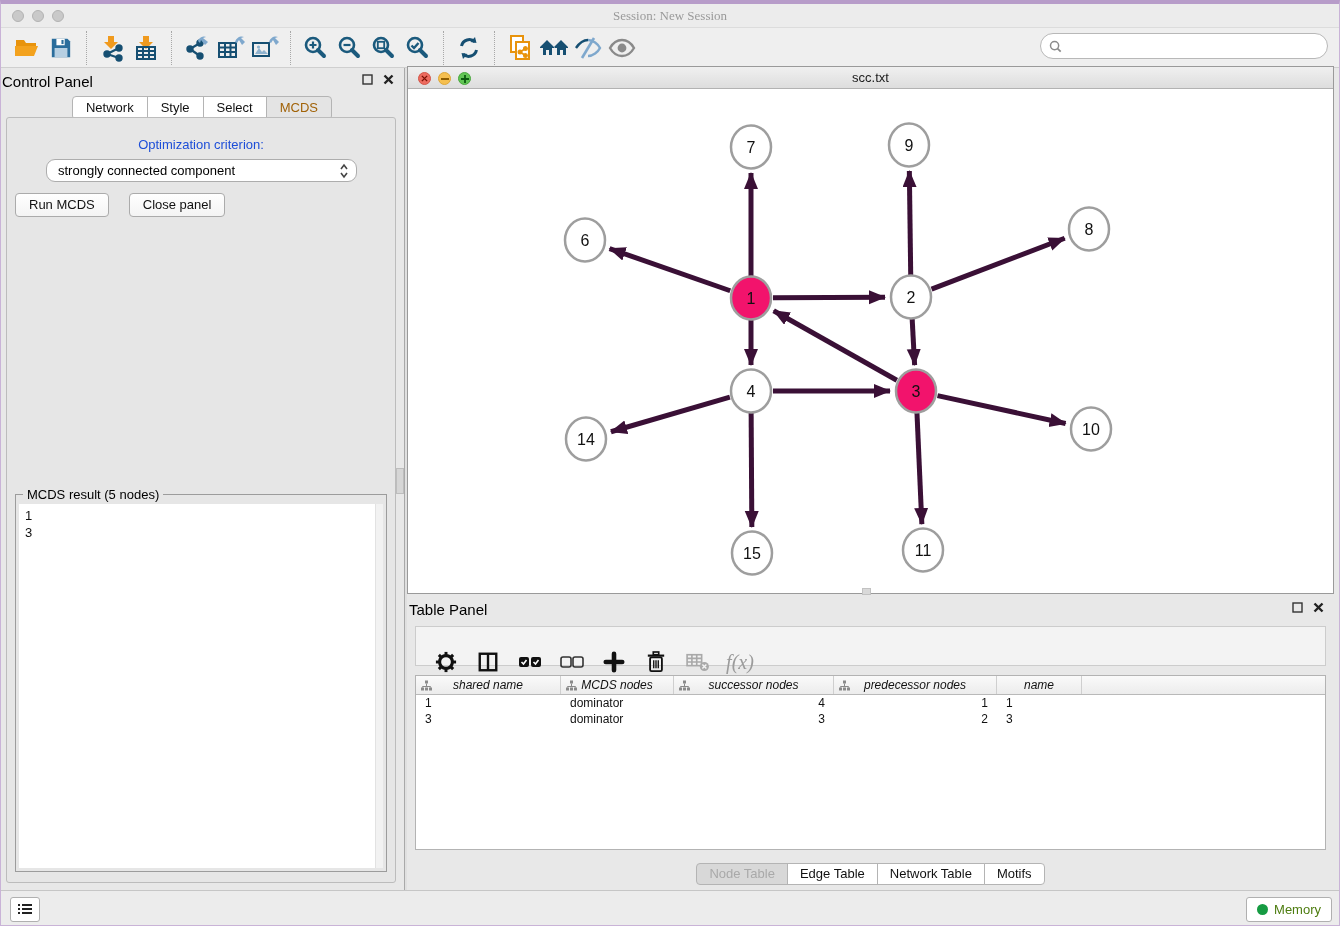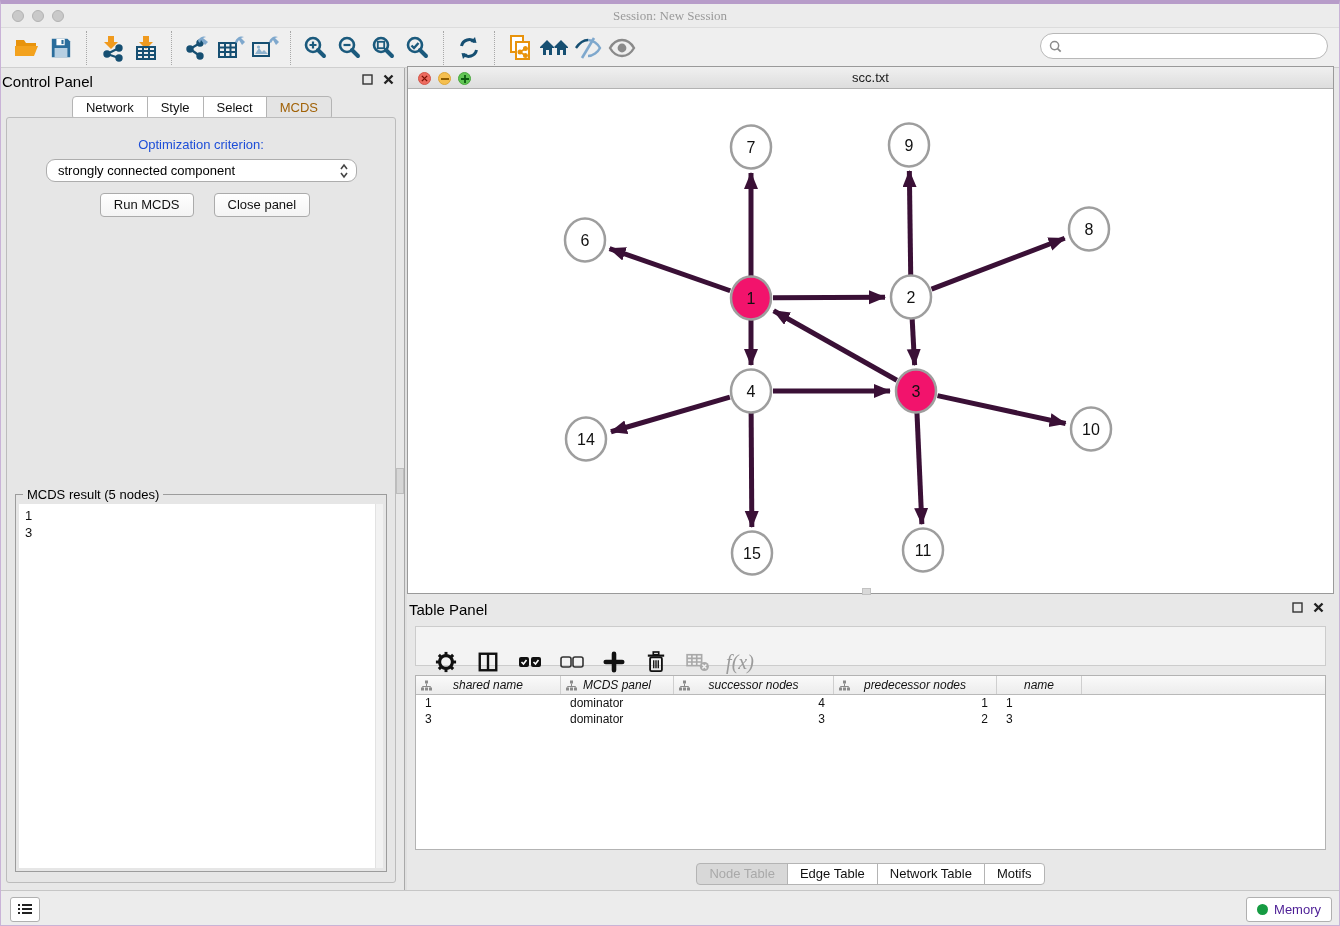--- a/index.html
+++ b/index.html
@@ -27,21 +27,21 @@
   .pt-icons { position:absolute; right:10px; top:6px; display:flex; gap:10px; }
   .cp-tabs { position:absolute; left:0; top:28px; width:100%; display:flex; justify-content:center; }
   .seg { font-size:13px; padding:3px 13px 4px; background:#fff; border:1px solid #b4b4b4; margin-left:-1px; color:#111; }
   .seg:first-child { border-radius:4px 0 0 4px; margin-left:0; }
   .seg:last-child { border-radius:0 4px 4px 0; }
   .seg.sel { background:#e4e4e4; color:#a16207; }
   .cp-content { position:absolute; left:6px; top:49px; width:390px; height:766px; background:#e6e6e6; border:1px solid #bcbcbc; border-radius:3px; }
   .opt-label { position:absolute; left:0; right:0; top:19px; text-align:center; font-size:13px; color:#1d4ed8; }
   .dropdown { position:absolute; left:39px; top:41px; width:311px; height:23px; background:#fff; border:1px solid #adadad; border-radius:9px; display:flex; align-items:center; padding-left:11px; font-size:13px; }
   .dropdown .stepper { position:absolute; right:7px; top:3px; }
-  .btnrow { position:absolute; left:8px; right:0; top:75px; display:flex; justify-content:center; gap:20px; }
+  .btnrow { position:absolute; left:8px; right:0; top:75px; display:flex; gap:20px; }
   .mbtn { font-size:13px; background:linear-gradient(#ffffff,#f4f4f4); border:1px solid #ababab; border-radius:4px; padding:3px 13px 4px; color:#111; }
   .resultbox { position:absolute; left:8px; top:376px; width:372px; height:378px; border:1px solid #9c9c9c; }
   .resultbox .rlabel { position:absolute; left:7px; top:-8px; background:#e6e6e6; padding:0 4px; font-size:13px; color:#000; }
   .resultbox .rtext { position:absolute; left:3px; top:9px; right:3px; bottom:3px; background:#fff; font-size:13px; line-height:17px; padding:3px 6px; white-space:pre; color:#111; }
   .resultbox .rscroll { position:absolute; right:3px; top:9px; width:8px; bottom:3px; background:#f2f2f2; border-left:1px solid #e2e2e2; }
 
   
   .netwin { position:absolute; left:407px; top:66px; width:927px; height:528px; border:1px solid #9a9a9a; background:#fff; }
   .netwin .wtitle { position:relative; height:22px; background:linear-gradient(#f0f0f0,#dddddd); border-bottom:1px solid #b2b2b2;text-decoration:underline; }
   .netwin .wtitle .wt { position:absolute; left:0; right:0; top:3px; text-align:center; font-size:13px; color:#1a1a1a; }
@@ -69,21 +69,21 @@
   .trow { display:flex; height:16px; font-size:12px; color:#111; }
   .td { padding:1px 9px 0; overflow:hidden; white-space:nowrap; }
   .tp-tabs { position:absolute; left:0; right:0; top:267px; display:flex; justify-content:center; }
   .tp-tabs .seg { padding:2px 12px 3px; }
   .tp-tabs .seg.sel { background:#d8d8d8; color:#a9a9a9; }
 
   
   .statusbar { position:absolute; left:0; bottom:0; width:100%; height:36px; background:#ececec; border-top:1px solid #c6c6c6; }
   .sq-btn { position:absolute; top:6px; height:25px; background:#fff; border:1px solid #b0b0b0; border-radius:3px; display:flex; align-items:center; justify-content:center; }
   .list-btn { left:10px; width:30px; }
-  .mem-btn { right:8px; padding:0 10px; gap:6px; font-size:13px; color:#4c1d95; }
+  .mem-btn { right:8px; padding:0 10px; gap:6px; font-size:13px; color:#4d7c0f; }
   .memdot { width:11px; height:11px; border-radius:50%; background:#169b42; display:inline-block; }
 
   svg { overflow:visible; }
 </style>
 </head>
 <body>
 
 <div class="window">
   <div class="frame"></div>
 
@@ -469,21 +469,21 @@
           <div class="th" style="width: 113px;">
             <svg class="treeicon" width="11" height="11" viewBox="0 0 11 11">
               <g fill="#8a8a8a">
                 <rect x="4" y="0.5" width="3" height="3"></rect>
                 <rect x="0" y="7.5" width="3" height="3"></rect>
                 <rect x="4" y="7.5" width="3" height="3"></rect>
                 <rect x="8" y="7.5" width="3" height="3"></rect>
               </g>
               <path d="M5.5 3.5v3M1.5 7.5v-1h8v1" stroke="#8a8a8a" fill="none"></path>
             </svg>
-            <span>MCDS panel</span>
+            <span>MCDS nodes</span>
           </div>
           <div class="th" style="width: 160px;">
             <svg class="treeicon" width="11" height="11" viewBox="0 0 11 11">
               <g fill="#8a8a8a">
                 <rect x="4" y="0.5" width="3" height="3"></rect>
                 <rect x="0" y="7.5" width="3" height="3"></rect>
                 <rect x="4" y="7.5" width="3" height="3"></rect>
                 <rect x="8" y="7.5" width="3" height="3"></rect>
               </g>
               <path d="M5.5 3.5v3M1.5 7.5v-1h8v1" stroke="#8a8a8a" fill="none"></path>

